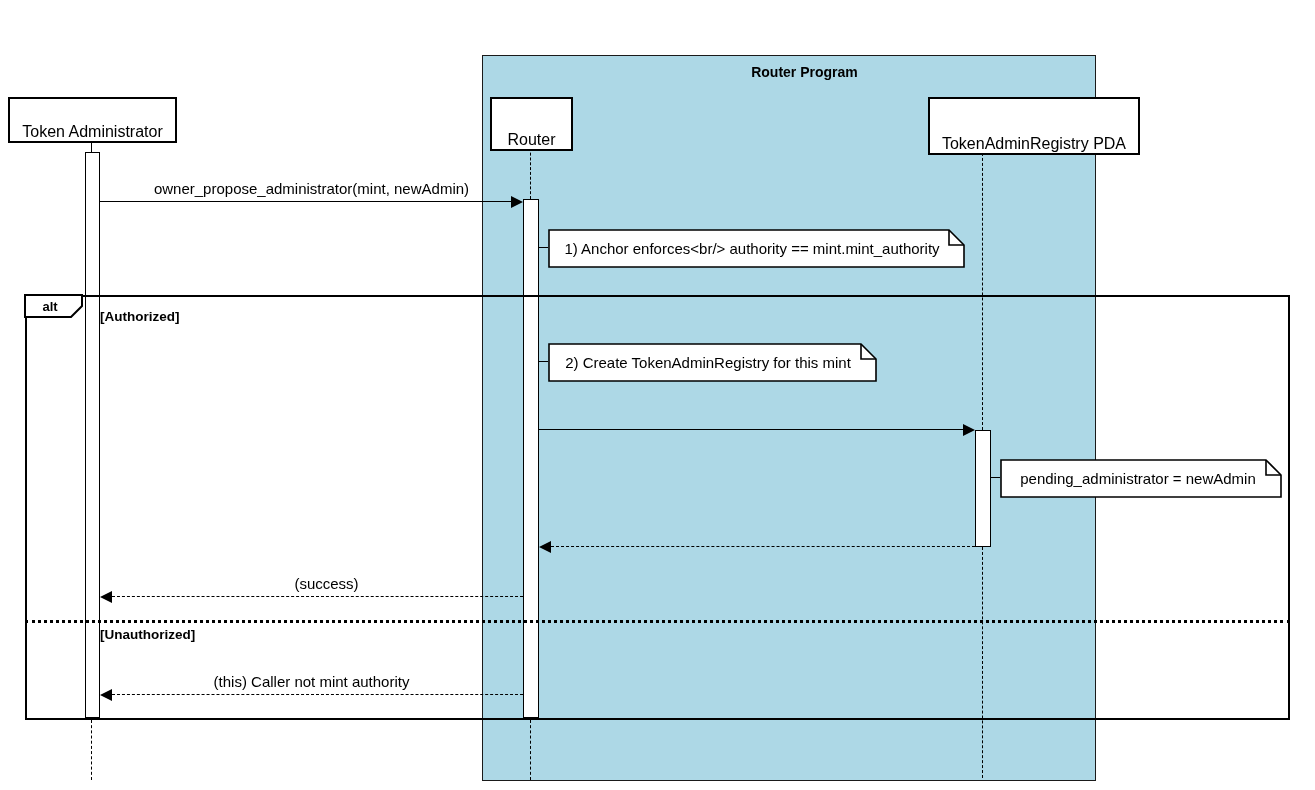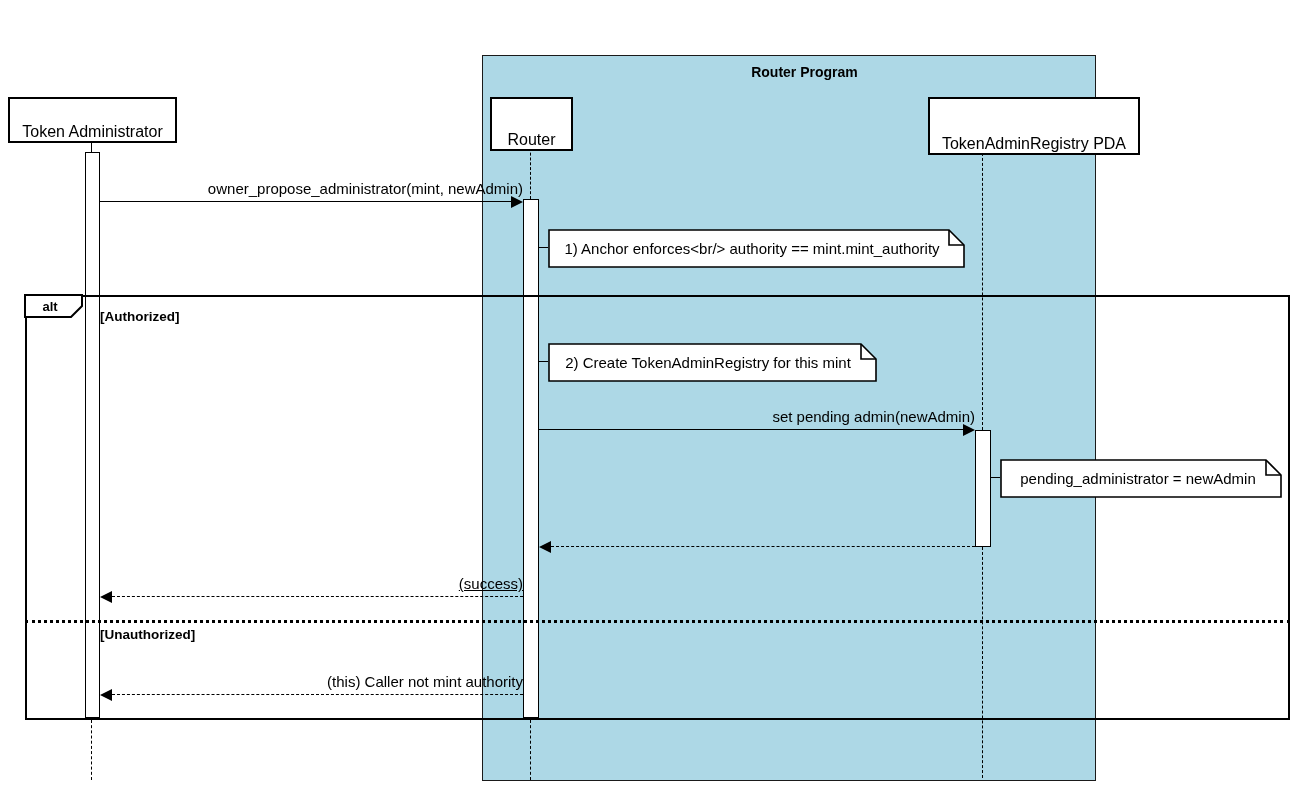--- a/index.html
+++ b/index.html
@@ -39,21 +39,21 @@
     background:transparent; pointer-events:none;
   }
   .guard { font-size:13.5px; font-weight:bold; z-index:7; }
   .divider {
     left:25px; top:620px; width:1265px; height:0;
     border-top:3px dotted #000; z-index:7;
   }
   .msg-line-solid { height:0; border-top:1.5px solid #000; z-index:8; }
   .msg-line-dashed { height:0; border-top:1.5px dashed #000; z-index:8; }
   .msg-label {
-    text-align:right; font-size:15px; z-index:9; white-space:nowrap;
+    text-align:center; font-size:15px; z-index:9; white-space:nowrap;
   }
   .ah { width:0; height:0; z-index:9; }
   .ah-right { border-top:6px solid transparent; border-bottom:6px solid transparent; border-left:12px solid #000; }
   .ah-left  { border-top:6px solid transparent; border-bottom:6px solid transparent; border-right:12px solid #000; }
   .note-svg { z-index:10; }
   .note-text { font-size:15px; fill:#000; }
   .stub { height:0; border-top:1.5px solid #000; z-index:9; }
   .alt-label-svg { z-index:8; }
 </style>
 </head>
@@ -106,35 +106,34 @@
     <text class="note-text" x="204" y="25" text-anchor="middle">1) Anchor enforces&lt;br/&gt; authority == mint.mint_authority</text>
   </svg>
 
   <div class="abs stub" style="left:539px; top:361px; width:9px;"></div>
   <svg class="abs note-svg" style="left:548px; top:343px;" width="330" height="40">
     <path d="M1,1 H313 L328,16 V38 H1 Z" fill="#ffffff" stroke="#000000" stroke-width="1.6"></path>
     <path d="M313,1 V16 H328" fill="none" stroke="#000000" stroke-width="1.6"></path>
     <text class="note-text" x="160" y="25" text-anchor="middle">2) Create TokenAdminRegistry for this mint</text>
   </svg>
 
-  <div class="abs msg-label" style="left:539px; top:408px; width:436px;">set pending admin(newAdmin)</div>
   <div class="abs msg-line-solid" style="left:539px; top:429px; width:425px;"></div>
   <div class="abs ah ah-right" style="left:963px; top:424px;"></div>
 
   <div class="abs stub" style="left:991px; top:477px; width:9px;"></div>
   <svg class="abs note-svg" style="left:1000px; top:459px;" width="283" height="40">
     <path d="M1,1 H266 L281,16 V38 H1 Z" fill="#ffffff" stroke="#000000" stroke-width="1.6"></path>
     <path d="M266,1 V16 H281" fill="none" stroke="#000000" stroke-width="1.6"></path>
     <text class="note-text" x="138" y="25" text-anchor="middle">pending_administrator = newAdmin</text>
   </svg>
 
   <div class="abs msg-line-dashed" style="left:551px; top:546px; width:424px;"></div>
   <div class="abs ah ah-left" style="left:539px; top:541px;"></div>
 
-  <div class="abs msg-label" style="left:100px; top:575px; width:423px;text-decoration:underline;">(success)</div>
+  <div class="abs msg-label" style="left:115px; top:575px; width:423px;">(success)</div>
   <div class="abs msg-line-dashed" style="left:112px; top:596px; width:411px;"></div>
   <div class="abs ah ah-left" style="left:100px; top:591px;"></div>
 
   <div class="abs msg-label" style="left:100px; top:673px; width:423px;">(this) Caller not mint authority</div>
   <div class="abs msg-line-dashed" style="left:112px; top:694px; width:411px;"></div>
   <div class="abs ah ah-left" style="left:100px; top:689px;"></div>
 
 </div>
 
 </body></html>

